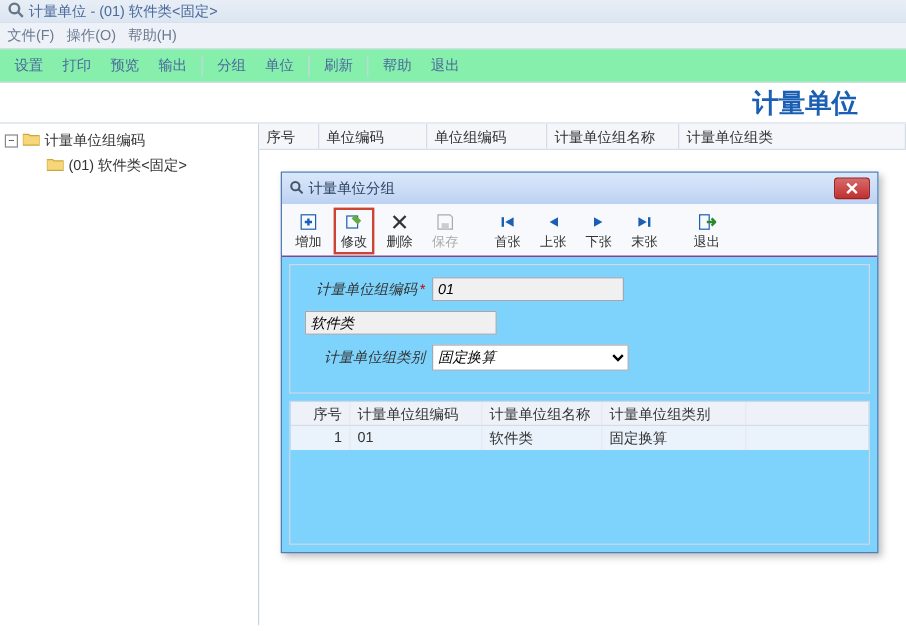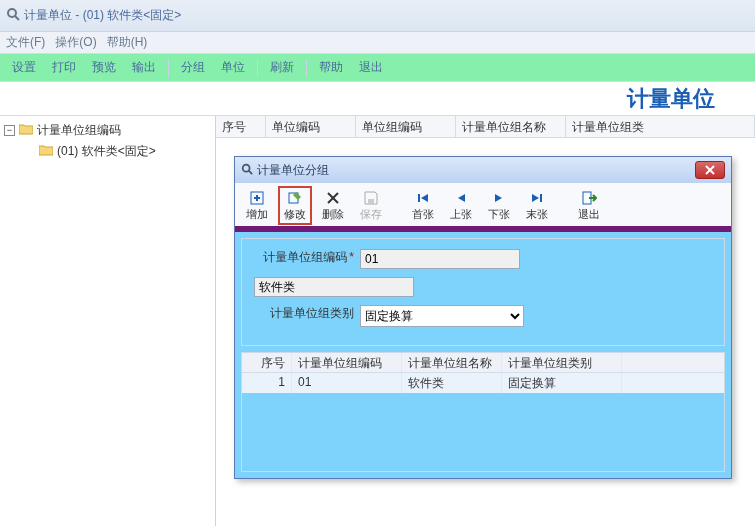--- a/index.html
+++ b/index.html
@@ -9,21 +9,21 @@
     font-size: 12px;
     background: #fff;
     color: #333;
     width: 755px;
     height: 526px;
     overflow: hidden;
     position: relative;
   }
   .titlebar {
     background: linear-gradient(#e8eef6, #dce6f2);
-    height: 32px;
+    height: 19px;
     display: flex;
     align-items: center;
     padding: 0 6px;
     color: #4a6a9c;
     border-bottom: 1px solid #c8d4e6;
   }
   .titlebar .icon { margin-right: 4px; }
   .menubar {
     background: #eef2f8;
     height: 22px;
@@ -103,37 +103,37 @@
     background: linear-gradient(#d86a6a,#c03030);
     border:1px solid #a02020; border-radius:3px;
     display:flex; align-items:center; justify-content:center;
     color:#fff; font-weight:bold; cursor:pointer;
   }
   .dialog-toolbar {
     display:flex;
     padding:4px 6px 2px 6px;
     gap:6px;
     background:#f7f9fc;
-    border-bottom:6px solid #701a75;
+    border-bottom:1px solid #701a75;
   }
   .dlg-tb-item {
     display:flex; flex-direction:column; align-items:center;
     width:32px; cursor:pointer; padding:2px;
   }
   .dlg-tb-item.highlight { outline:2px solid #c43; outline-offset:-1px; }
   .dlg-tb-item .ic { height:18px; display:flex; align-items:center; justify-content:center; color:#1a5fb4; }
   .dlg-tb-item.disabled .ic { color:#aaa; }
   .dlg-tb-item .lb { font-size:11px; color:#333; }
   .dlg-tb-item.disabled .lb { color:#aaa; }
   .dialog-body {
     padding:10px 12px;
     border:1px solid #cfd8e6;
     margin:6px;
   }
-  .form-row { display:flex; margin-bottom:8px; }
+  .form-row { display:flex; align-items:center; margin-bottom:8px;font-style:italic; }
   .form-row label { width:100px; text-align:right; margin-right:6px; }
   .req { color:#c00; margin-left:2px; }
   .form-row input[type=text] {
     width:160px; height:20px; border:1px solid #9ab; background:#f0f0f0;
     padding:0 4px; font: inherit;
   }
   .form-row select {
     width:164px; height:22px; border:1px solid #9ab; font:inherit; background:#fff;
   }
   .dialog-grid {

